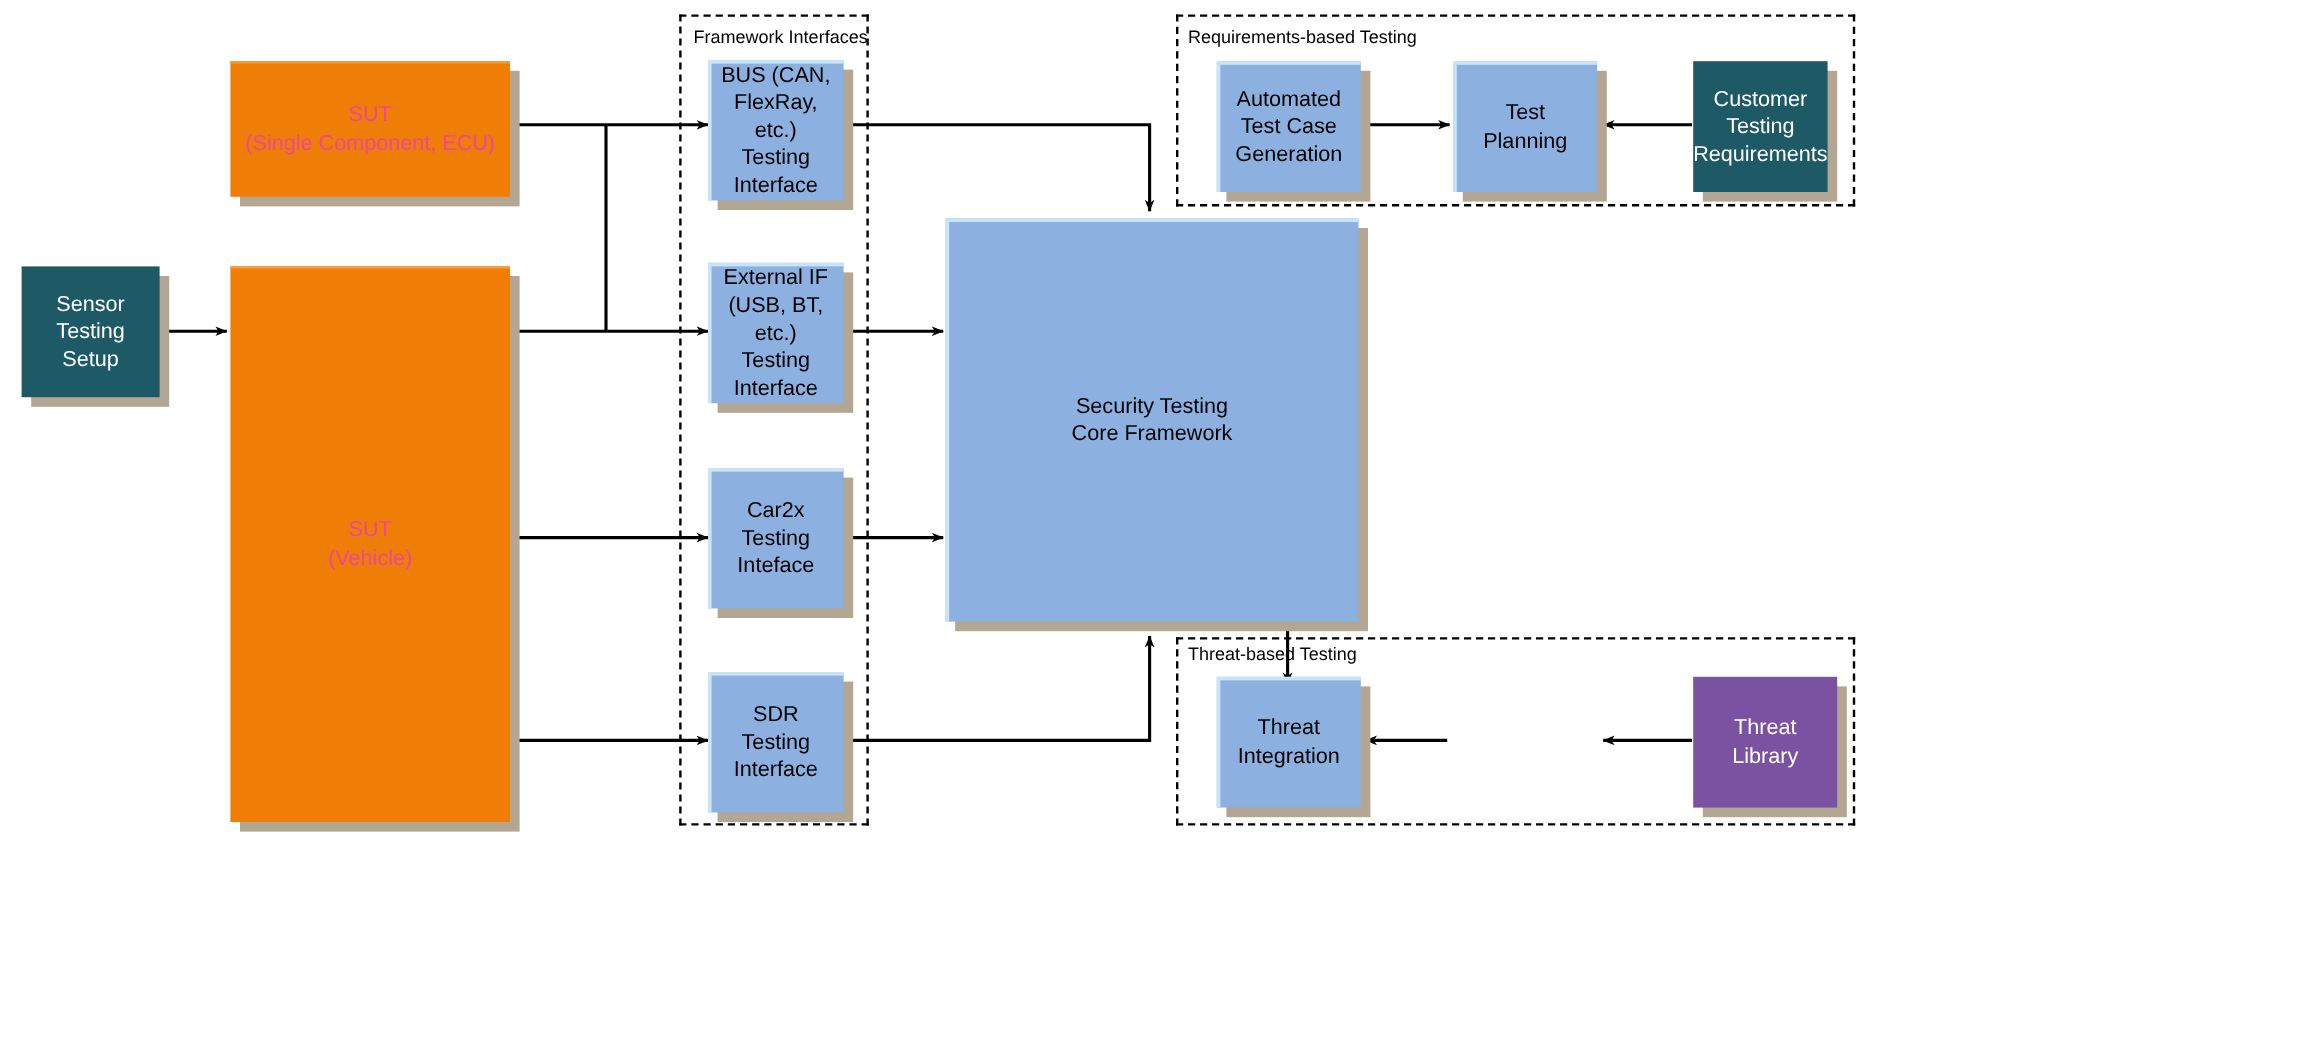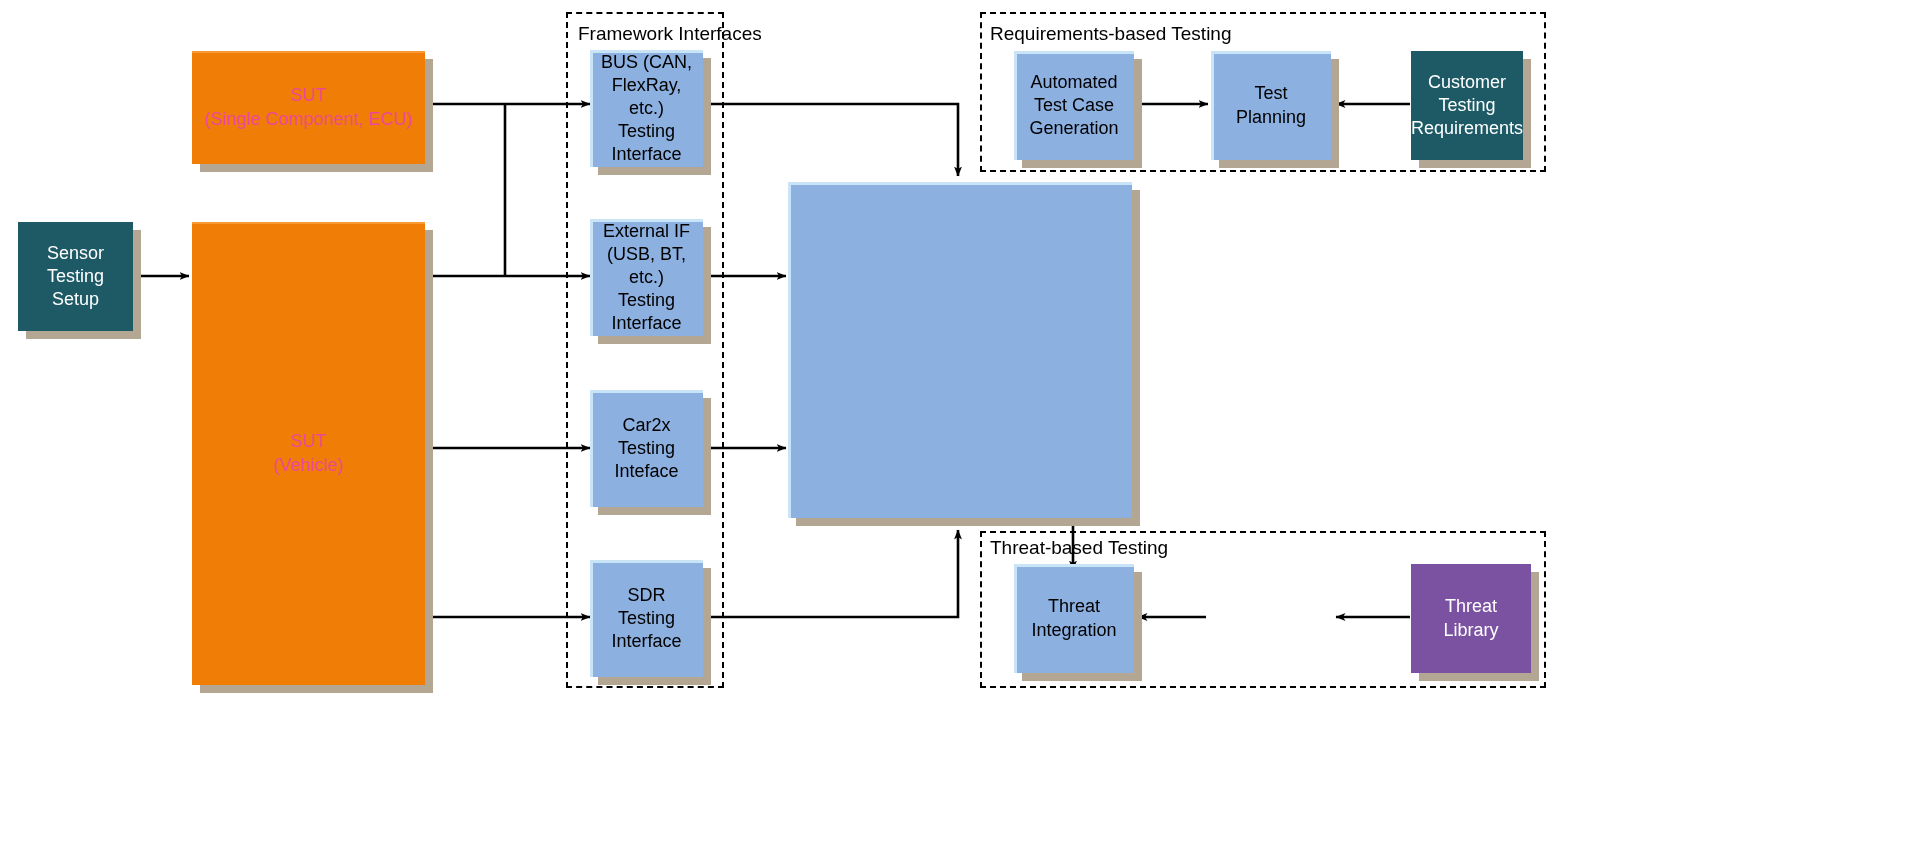--- a/index.html
+++ b/index.html
@@ -19,21 +19,21 @@
   }
   
   .group {
     position: absolute;
     border: 2px dashed #000000;
     box-sizing: border-box;
     background: transparent;
   }
   .group-label {
     position: absolute;
-    font-size: 19px;
+    font-size: 15px;
     color: #000000;
     white-space: nowrap;
     background: transparent;
     line-height: 1;
   }
   
   .node {
     position: absolute;
     box-sizing: border-box;
     display: flex;
@@ -212,20 +212,22 @@
     <span class="shadow"></span>
     <span class="face"></span>
     <span class="label">SDR
 Testing
 Interface</span>
   </div>
 
   <div class="node blue" style="left:788px; top:182px; width:344px; height:336px;">
     <span class="shadow"></span>
     <span class="face"></span>
+    <span class="label">Security Testing
+Core Framework</span>
   </div>
 
   <div class="node blue" style="left:1211px; top:51px; width:120px; height:109px;">
     <span class="shadow"></span>
     <span class="face"></span>
     <span class="label">Test
 Planning</span>
   </div>
 
   <div class="node blue" style="left:1014px; top:51px; width:120px; height:109px;">

